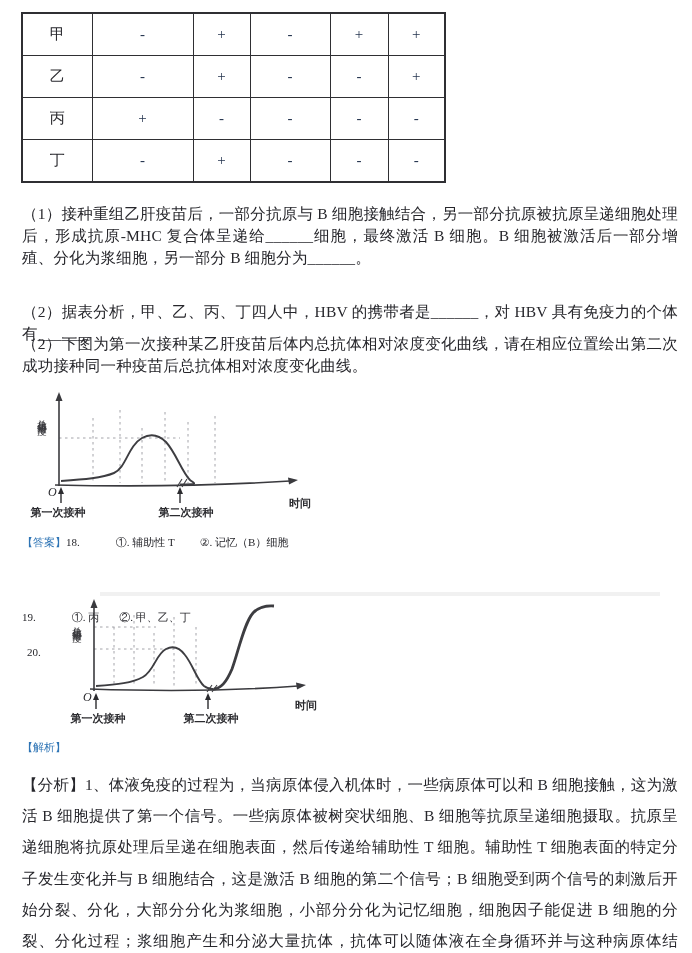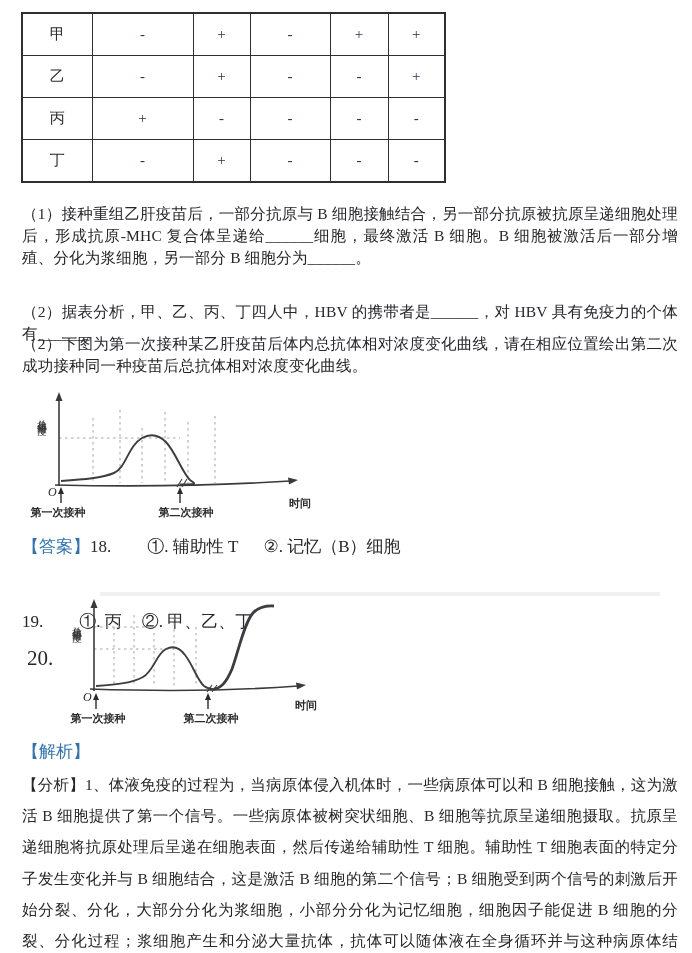--- a/index.html
+++ b/index.html
@@ -15,30 +15,30 @@
     border:1.6px solid #2f2f33;text-align:center;vertical-align:middle;
     font-size:15px;height:41px;padding:0;color:#1f2f4a;
   }
   table.result{border:2px solid #2f2f33;}
   table.result td.lab{color:#26262b;}
   
   .para{
     left:22px;width:656px;font-size:15.5px;line-height:22px;
     text-align:justify;margin:0;letter-spacing:0.2px;
   }
-  .ansline{left:22px;font-size:17px;white-space:nowrap;}
+  .ansline{left:22px;font-size:11px;white-space:nowrap;}
   .blue{color:#2e74b5;}
   .g1{margin-left:36px;}
   .g2{margin-left:25px;}
   .g3{margin-left:20px;}
   svg text{font-family:"Liberation Serif","DejaVu Serif",serif;}
   .axislabel{font-size:11px;font-weight:bold;fill:#2b2b2f;}
   .origin{font-size:12px;font-style:italic;fill:#2b2b2f;}
   .ylab{font-size:9.5px;fill:#3a3a3e;writing-mode:vertical-rl;text-orientation:upright;letter-spacing:1px;}
-  .num20{font-size:21px;}
+  .num20{font-size:11px;}
   .faintbar{left:100px;top:592px;width:560px;height:4px;background:#f1f1f1;}
 </style>
 </head>
 <body>
 
 <table class="result abs" style="left:21px;top:12px;width:423px;">
   <colgroup>
       <col style="width:70px">
       <col style="width:101px">
       <col style="width:57px">

